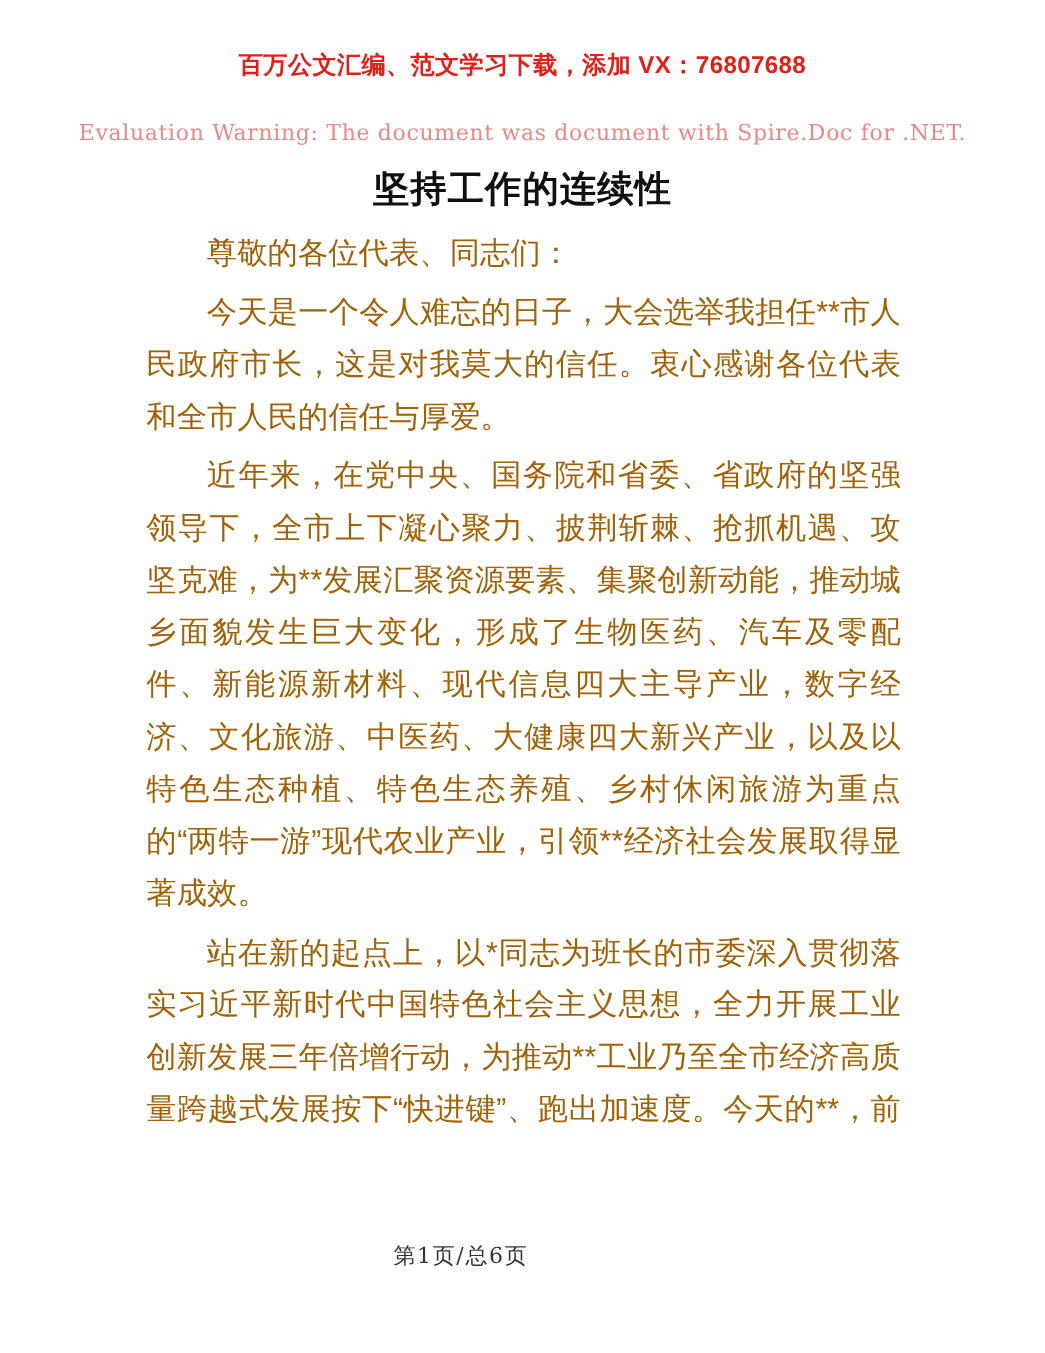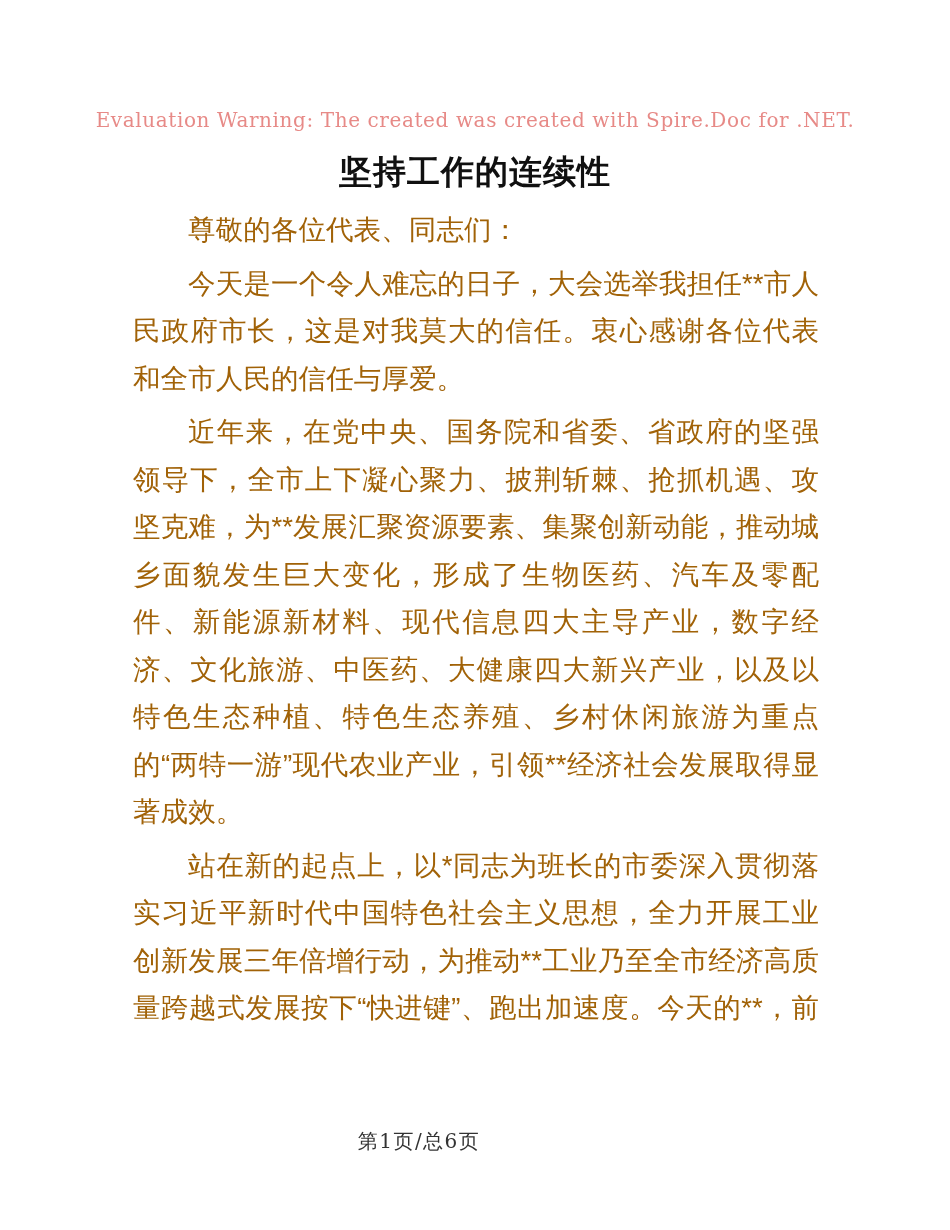--- a/index.html
+++ b/index.html
@@ -105,22 +105,23 @@
     color: #333333;
     letter-spacing: 1.5px;
     font-family: "DejaVu Serif", "Liberation Serif", serif;
   }
 </style>
 </head>
 <body>
 
 <div class="page">
 
+  <div class="promo-header">百万公文汇编、范文学习下载，添加 VX：76807688</div>
 
-  <div class="eval-warning">Evaluation Warning: The created was created with Spire.Doc for .NET.</div>
+  <div class="eval-warning">Evaluation Warning: The document was document with Spire.Doc for .NET.</div>
 
   <div class="doc-title">坚持工作的连续性</div>
 
   <div class="body-text">
     <p class="para">尊敬的各位代表、同志们：</p>
     <p class="para">今天是一个令人难忘的日子，大会选举我担任**市人民政府市长，这是对我莫大的信任。衷心感谢各位代表和全市人民的信任与厚爱。</p>
     <p class="para">近年来，在党中央、国务院和省委、省政府的坚强领导下，全市上下凝心聚力、披荆斩棘、抢抓机遇、攻坚克难，为**发展汇聚资源要素、集聚创新动能，推动城乡面貌发生巨大变化，形成了生物医药、汽车及零配件、新能源新材料、现代信息四大主导产业，数字经济、文化旅游、中医药、大健康四大新兴产业，以及以特色生态种植、特色生态养殖、乡村休闲旅游为重点的“两特一游”现代农业产业，引领**经济社会发展取得显著成效。</p>
     <p class="para clipped">站在新的起点上，以*同志为班长的市委深入贯彻落实习近平新时代中国特色社会主义思想，全力开展工业创新发展三年倍增行动，为推动**工业乃至全市经济高质量跨越式发展按下“快进键”、跑出加速度。今天的**，前景广阔、大有可为。在这重要时刻，接过市长“接力棒”，承载这份信任、肩负这份重托，我深感责任重大、使命光荣。我将虚心学习历届市政府领导的好思想、好经验、好作风，坚持工作的连续性，聚焦“作示范、勇争先”的目标定位和“五个推进”的重要要</p>
   </div>
 

